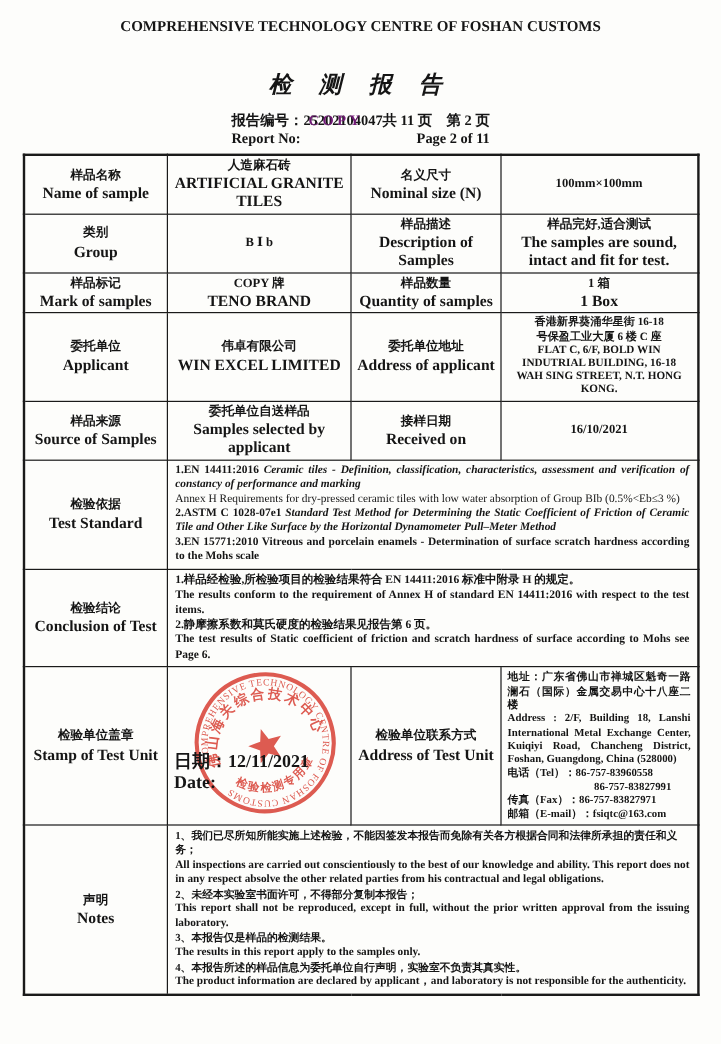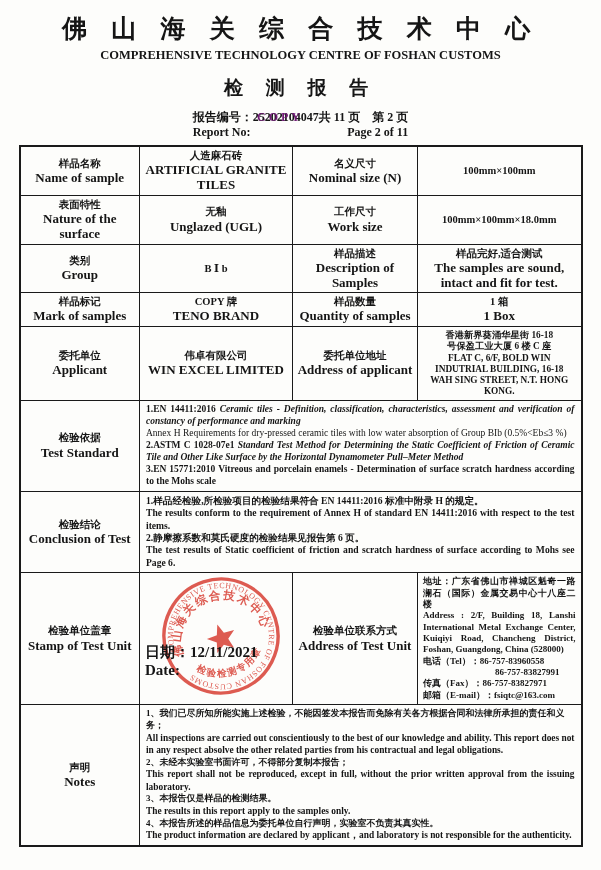--- a/index.html
+++ b/index.html
@@ -6,21 +6,21 @@
   html,body { background:#e8e8e8; }
   .page {
     width: 601px; height: 870px; margin: 0 auto; position: relative;
     background: #fdfdfb; color: #151515; overflow: hidden;
     font-family: "Liberation Serif", "DejaVu Serif", serif;
   }
   
   .header { text-align: center; padding-top: 12px; }
   .org-cn { font-size: 25px; font-weight: bold; letter-spacing: 9px; white-space: nowrap; }
   .org-en { font-size: 12.5px; font-weight: bold; margin-top: 3px; }
-  .doc-cn { font-size: 19px; font-weight: bold; letter-spacing: 9px; margin-top: 12px; }
+  .doc-cn { font-size: 19px; font-weight: bold; letter-spacing: 9px; margin-top: 28px; font-style: italic; }
   .doc-en { font-size: 14px; font-weight: bold; margin-top: 1px; letter-spacing: .5px; }
   
   .meta { position: relative; margin: 9px 21px 5px 21px; display: flex; justify-content: center; font-weight: bold; font-size: 12px; line-height: 1.25; }
   .meta-right { text-align: right; }
   .watermark { position:absolute; left: 236px; top: 0; color:#701a75; font-size: 12px; letter-spacing: 3px; font-weight: bold; }
   
   table.report { width: 562px; margin: 0 auto; border-collapse: collapse; table-layout: fixed; }
   table.report { border: 2px solid #1a1a1a; }
   td { border: 1px solid #1a1a1a; text-align: center; vertical-align: middle; padding: 2px 3px; }
   .cn  { font-size: 10.5px; font-weight: bold; line-height: 1.25; white-space: pre-line; }
@@ -43,21 +43,20 @@
   
   .note-cn { font-size: 9px; font-weight: bold; line-height: 1.32; }
   .note-en { font-size: 9.4px; font-weight: bold; line-height: 1.32; text-align: justify; }
 </style>
 </head>
 <body>
 
 <div class="page">
 
   <div class="header">
-    <div class="org-cn">佛 山 海 关 综 合 技 术 中 心</div>
     <div class="org-en">COMPREHENSIVE TECHNOLOGY CENTRE OF FOSHAN CUSTOMS</div>
     <div class="doc-cn">检 测 报 告</div>
   </div>
 
   <div class="meta">
     <div class="meta-left">
       <div>报告编号：25202104047</div>
       <div>Report No:</div>
     </div>
     <div class="watermark">COPY</div>
@@ -87,37 +86,20 @@
           </td>
       <td>
             <div class="cn">名义尺寸</div>
             <div class="en">Nominal size (N)</div>
           </td>
       <td>
             <div class="cn">100mm×100mm</div>
           </td>
     </tr>
 
-    <tr style="height:29px">
-      <td>
-            <div class="cn">表面特性</div>
-            <div class="en">Nature of the surface</div>
-          </td>
-      <td>
-            <div class="cn">无釉</div>
-            <div class="en">Unglazed (UGL)</div>
-          </td>
-      <td>
-            <div class="cn">工作尺寸</div>
-            <div class="en">Work size</div>
-          </td>
-      <td>
-            <div class="cn">100mm×100mm×18.0mm</div>
-          </td>
-    </tr>
 
     <tr style="height:44px">
       <td>
             <div class="cn">类别</div>
             <div class="en">Group</div>
           </td>
       <td>
             <div class="cn">B Ⅰ b</div>
           </td>
       <td>
@@ -166,20 +148,37 @@
             <div class="cn" style="font-size:9.3px">香港新界葵涌华星街 16-18
 号保盈工业大厦 6 楼 C 座</div>
             <div class="en" style="font-size:9.3px">FLAT C, 6/F, BOLD WIN
 INDUTRIAL BUILDING, 16-18
 WAH SING STREET, N.T. HONG
 KONG.</div>
           </td>
     </tr>
 
 
+    <tr style="height:28px">
+      <td>
+            <div class="cn">样品来源</div>
+            <div class="en">Source of Samples</div>
+          </td>
+      <td>
+            <div class="cn">委托单位自送样品</div>
+            <div class="en">Samples selected by applicant</div>
+          </td>
+      <td>
+            <div class="cn">接样日期</div>
+            <div class="en">Received on</div>
+          </td>
+      <td>
+            <div class="cn">16/10/2021</div>
+          </td>
+    </tr>
 
     <tr style="height:90px">
       <td>
             <div class="cn">检验依据</div>
             <div class="en">Test Standard</div>
           </td>
       <td colspan="3" class="longcell">
         <div class="std-line"><b>1.EN 14411:2016</b> <i>Ceramic tiles - Definition, classification, characteristics, assessment and verification of constancy of performance and marking</i></div>
         <div class="std-line std-annex">Annex H Requirements for dry-pressed ceramic tiles with low water absorption of Group BIb (0.5%&lt;Eb≤3 %)</div>
         <div class="std-line"><b>2.ASTM C 1028-07e1</b> <i>Standard Test Method for Determining the Static Coefficient of Friction of Ceramic Tile and Other Like Surface by the Horizontal Dynamometer Pull–Meter Method</i></div>

